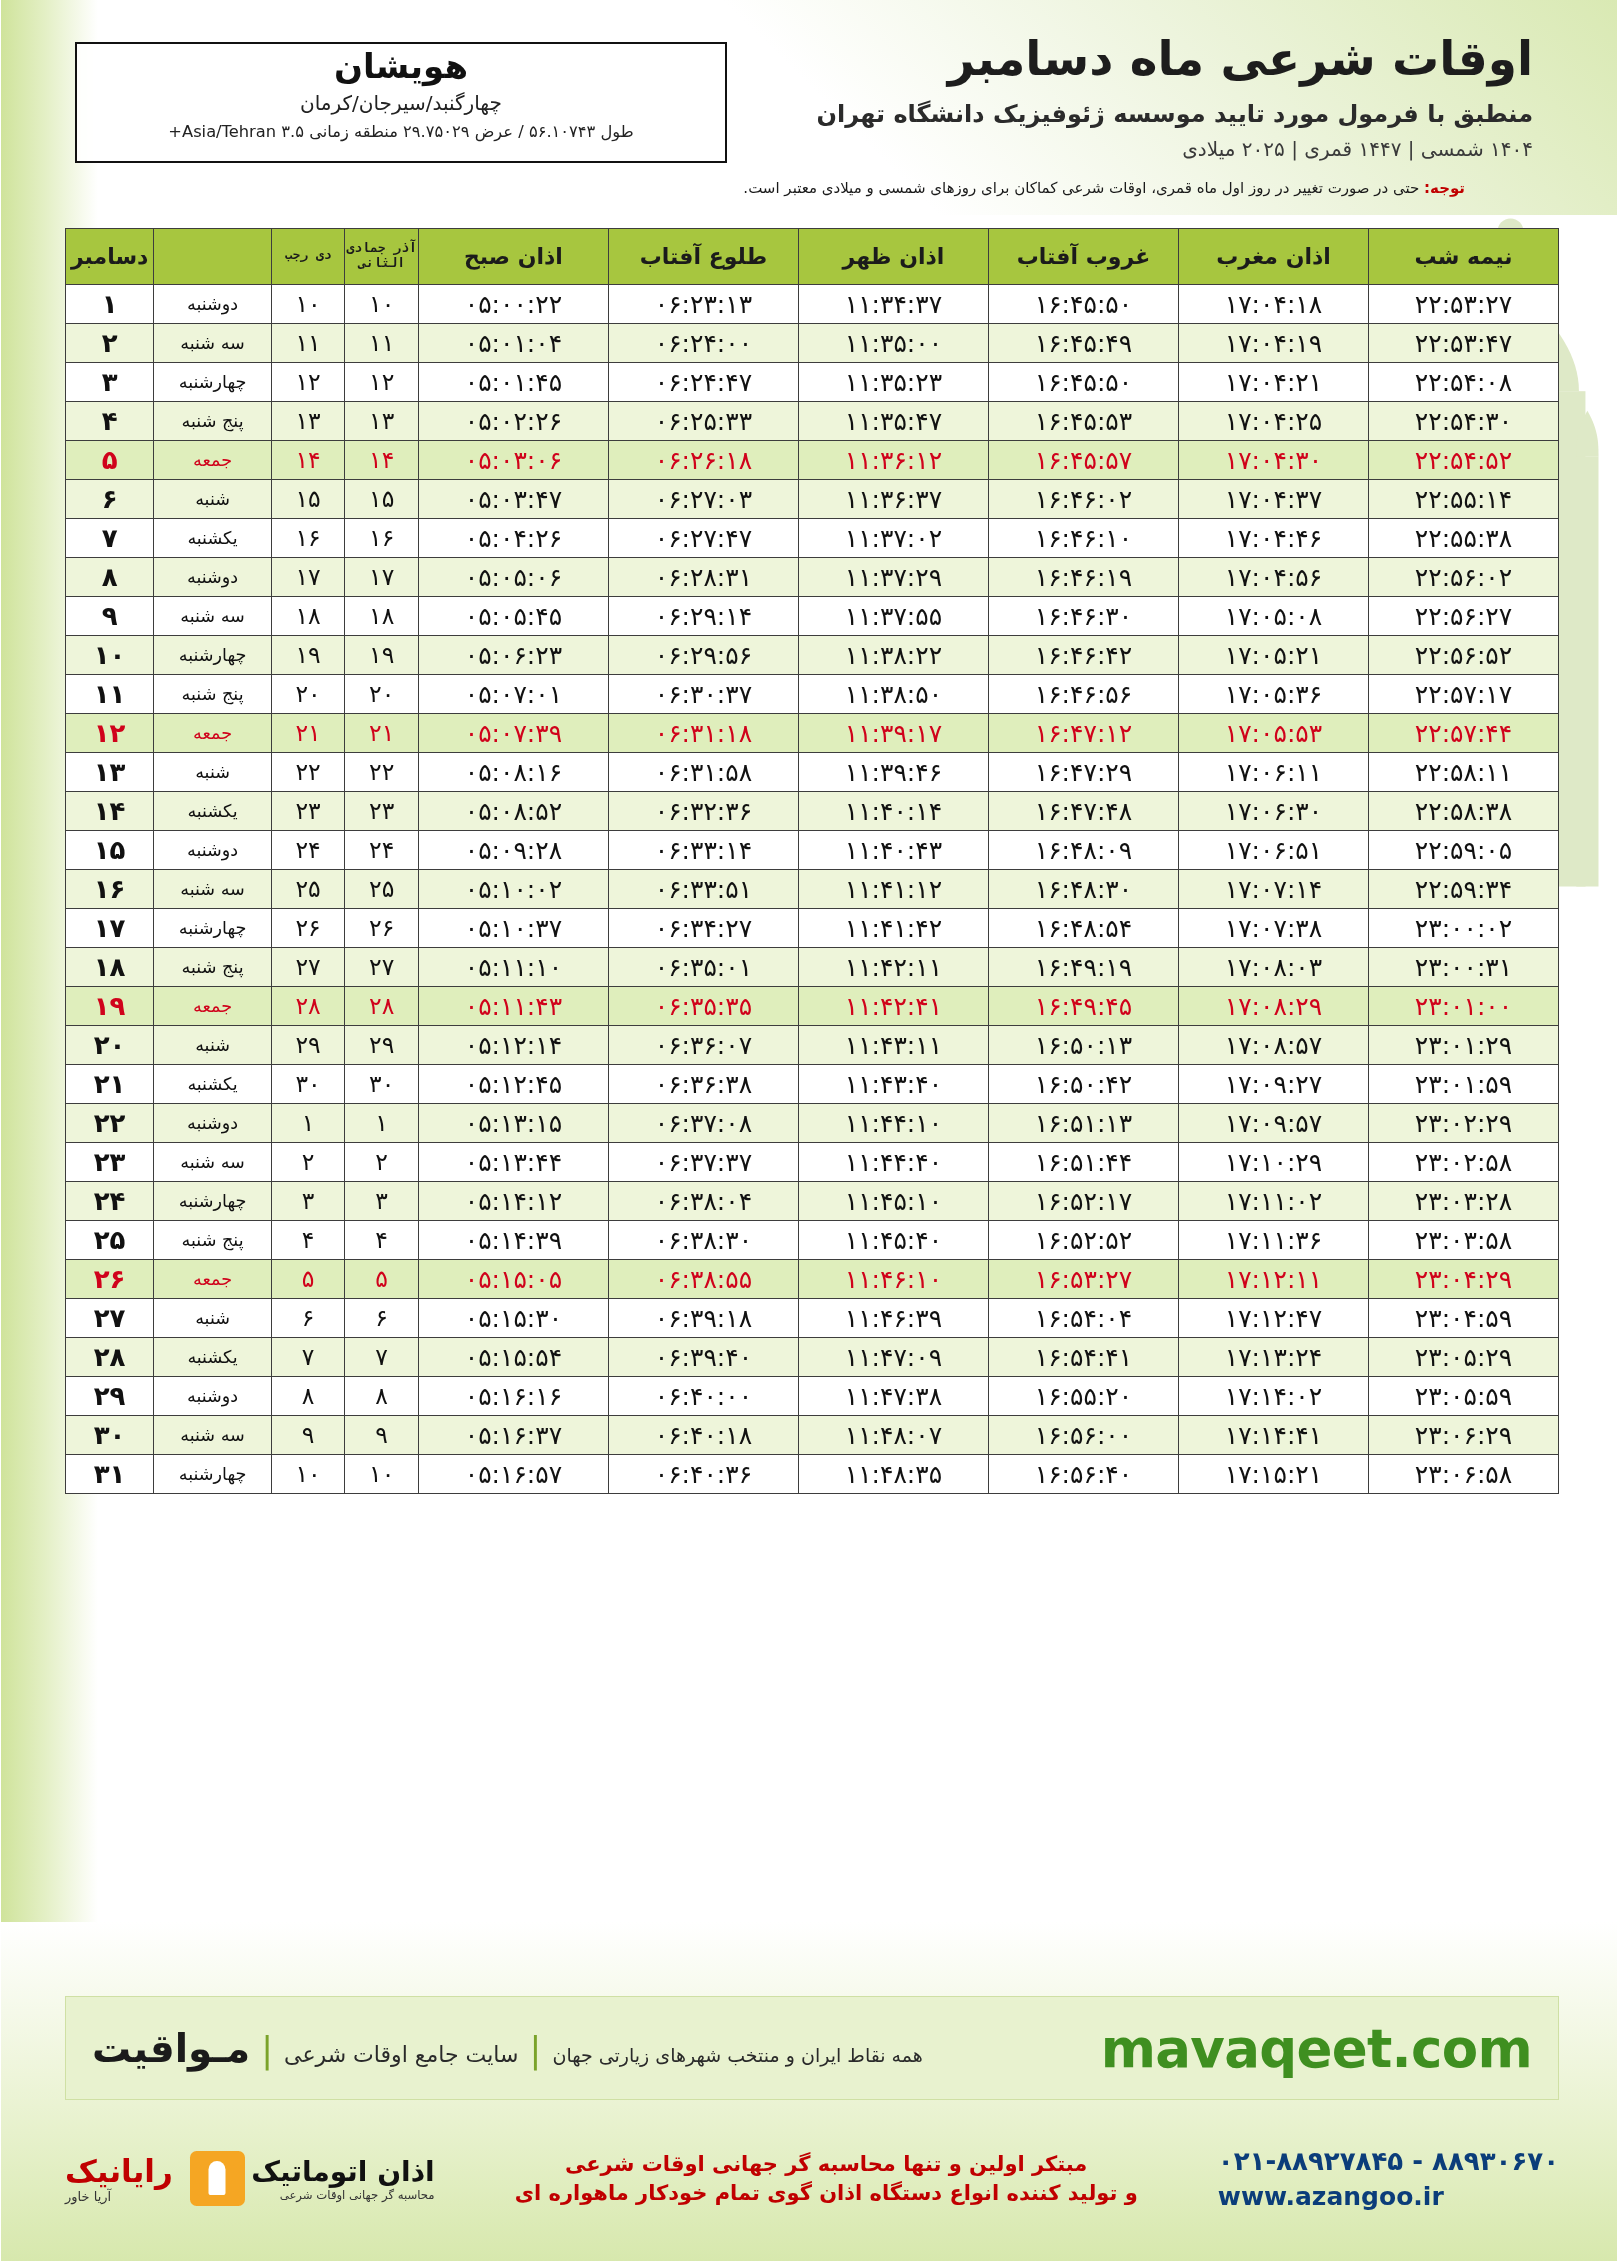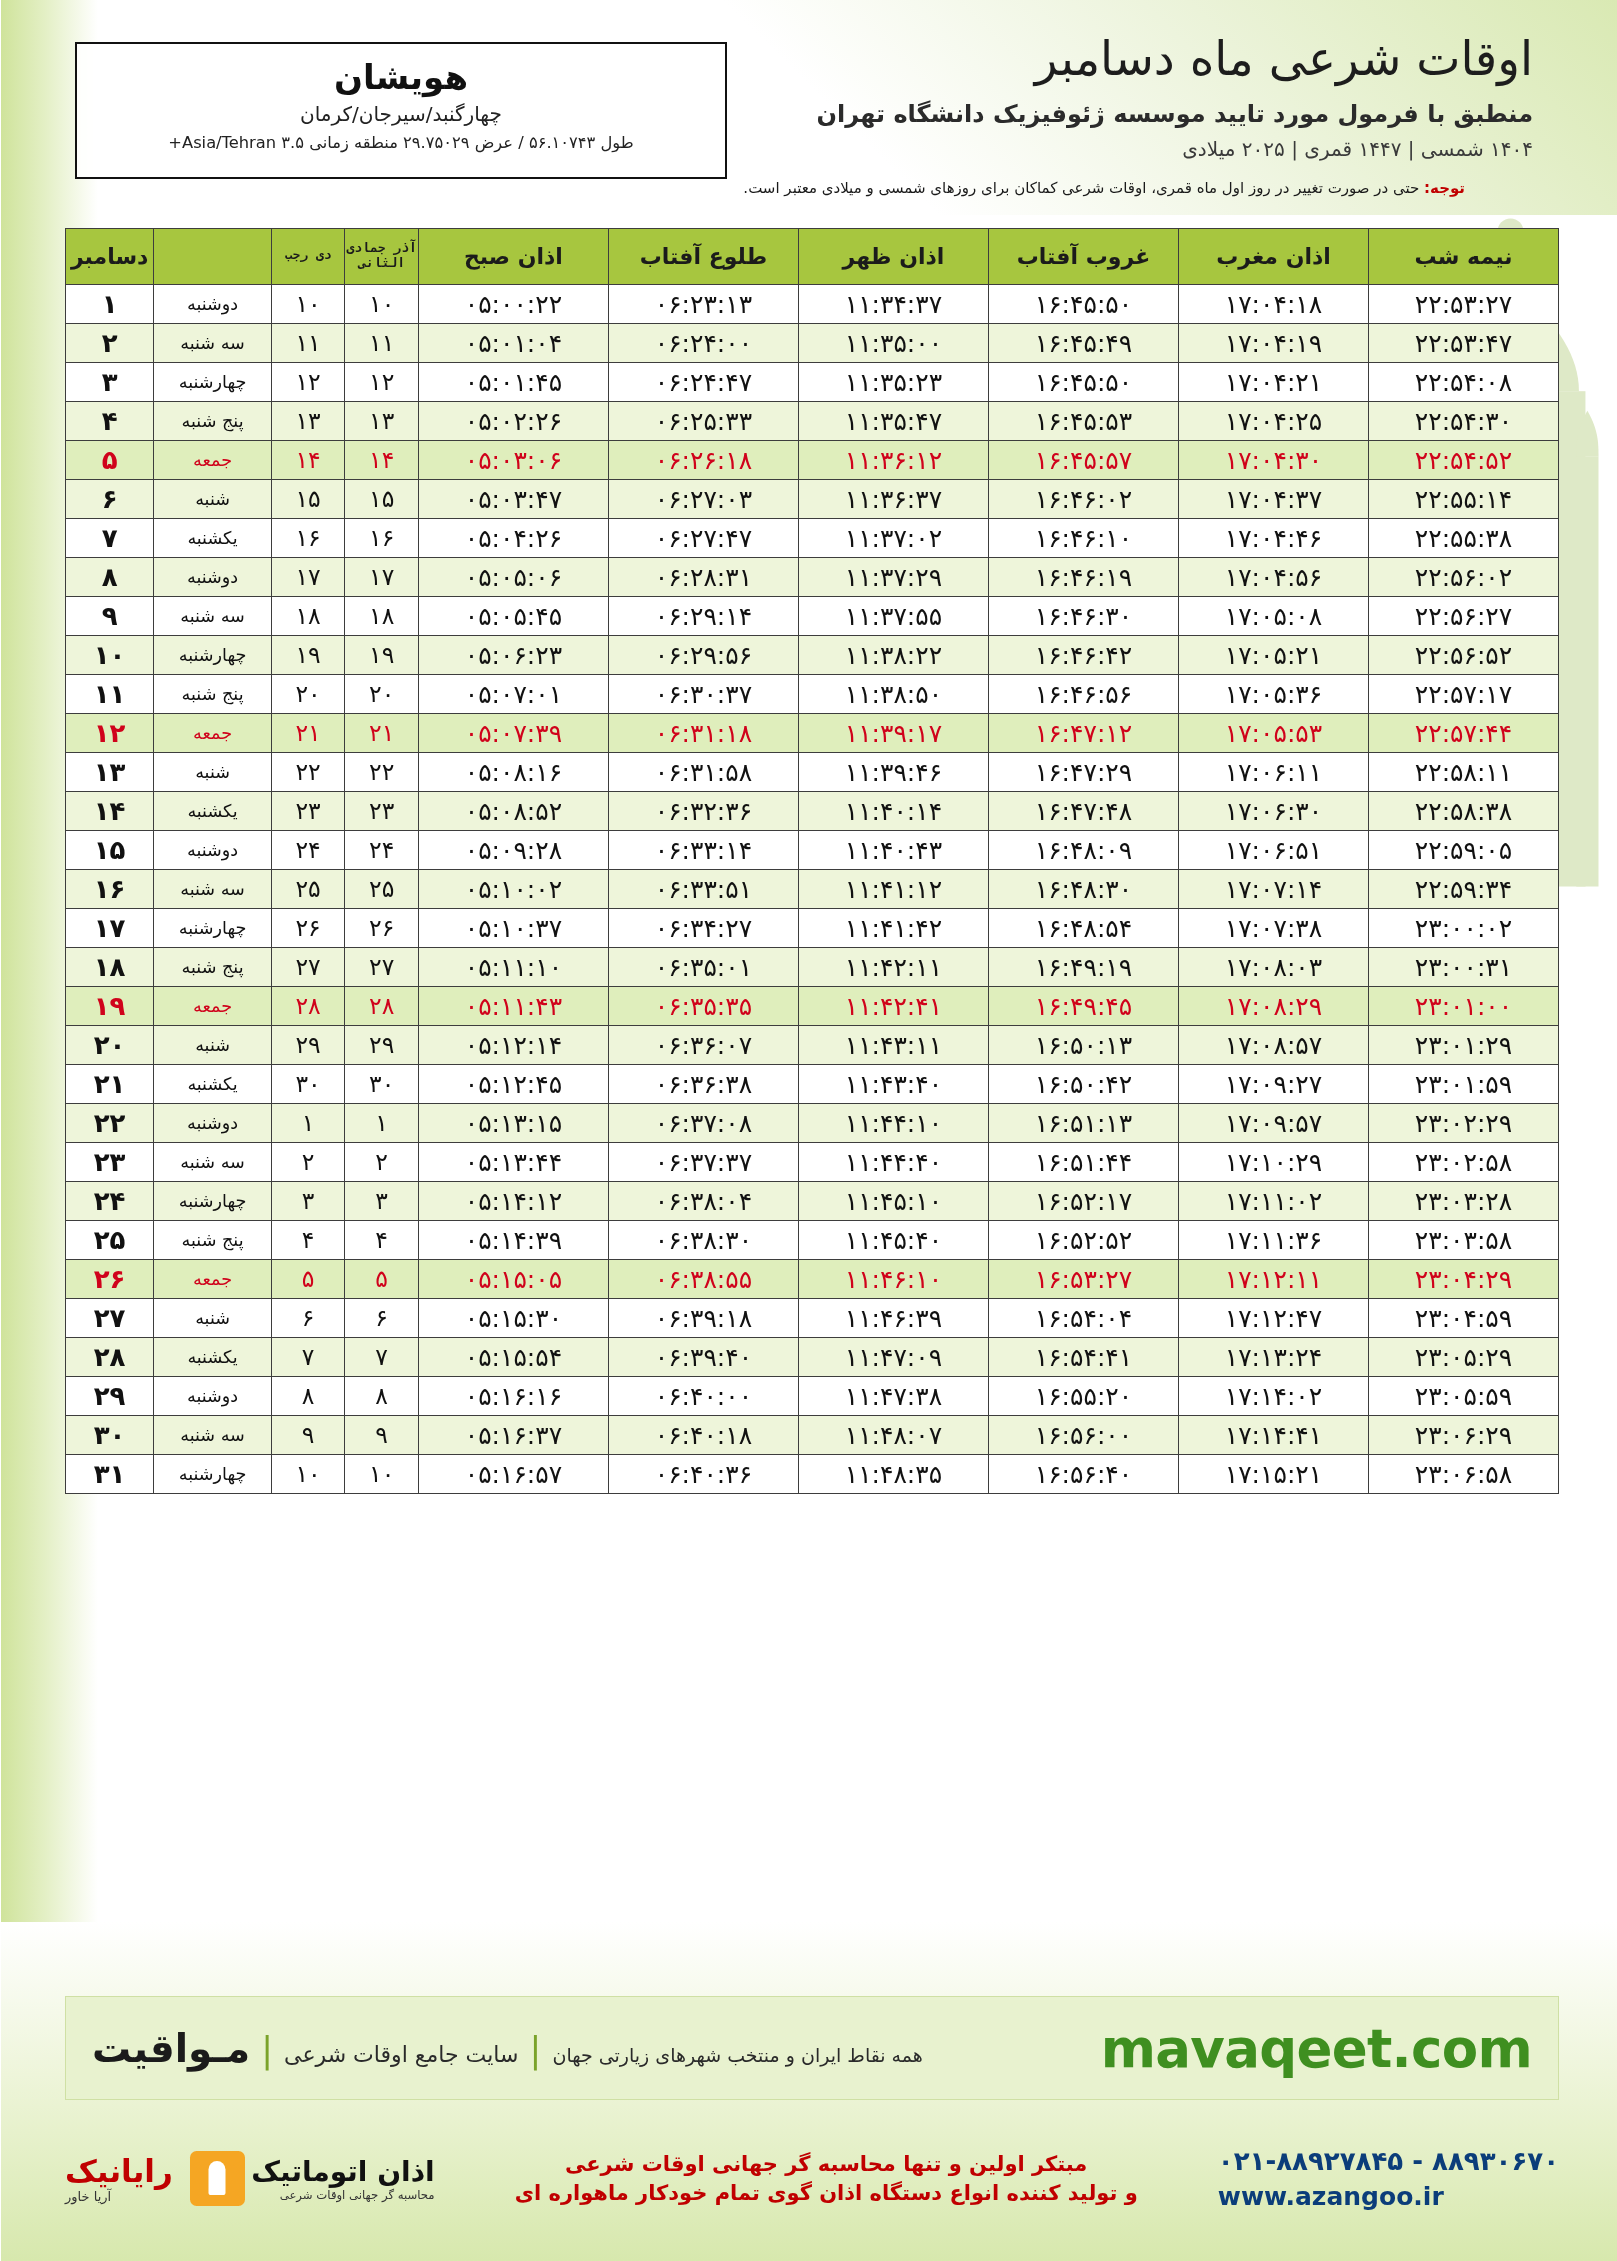--- a/index.html
+++ b/index.html
@@ -32,33 +32,33 @@
     opacity:0.55; z-index:0;
   }
   
   .header {
     position:absolute; top:0; left:0; width:1618px; height:215px; z-index:3;
   }
   .title-block {
     position:absolute; right:85px; top:33px; text-align:right; width:979px;
   }
   .main-title {
-    font-size:47px; font-weight:normal; color:#1d1d1d; letter-spacing:-0.7px;
+    font-size:47px; font-weight:bold; color:#1d1d1d; letter-spacing:-0.7px;
     line-height:1.1;
   }
   .sub-title {
     font-size:24px; font-weight:bold; color:#2b2b2b; margin-top:15px;
   }
   .date-line {
     font-size:20px; color:#3a3a3a; margin-top:9px;
   }
   .city-box {
-    position:absolute; left:75px; top:42px; width:652px; height:137px;
+    position:absolute; left:75px; top:42px; width:652px; height:121px;
     border:2px solid #111; background:rgba(255,255,255,0.85);
-    text-align:center; padding-top:13px;
+    text-align:center; padding-top:2px;
   }
   .city-name { font-size:34px; font-weight:bold; color:#111; line-height:1.2; }
   .city-sub  { font-size:20px; color:#222; margin-top:3.9px; }
   .city-geo  { font-size:16.3px; color:#222; margin-top:7.8px; direction:ltr; unicode-bidi:plaintext;}
   .note {
     position:absolute; left:75px; top:179px; width:1390px;
     text-align:right; font-size:15px; color:#1a1a1a;
   }
   .note b { color:#c00000; }
   

